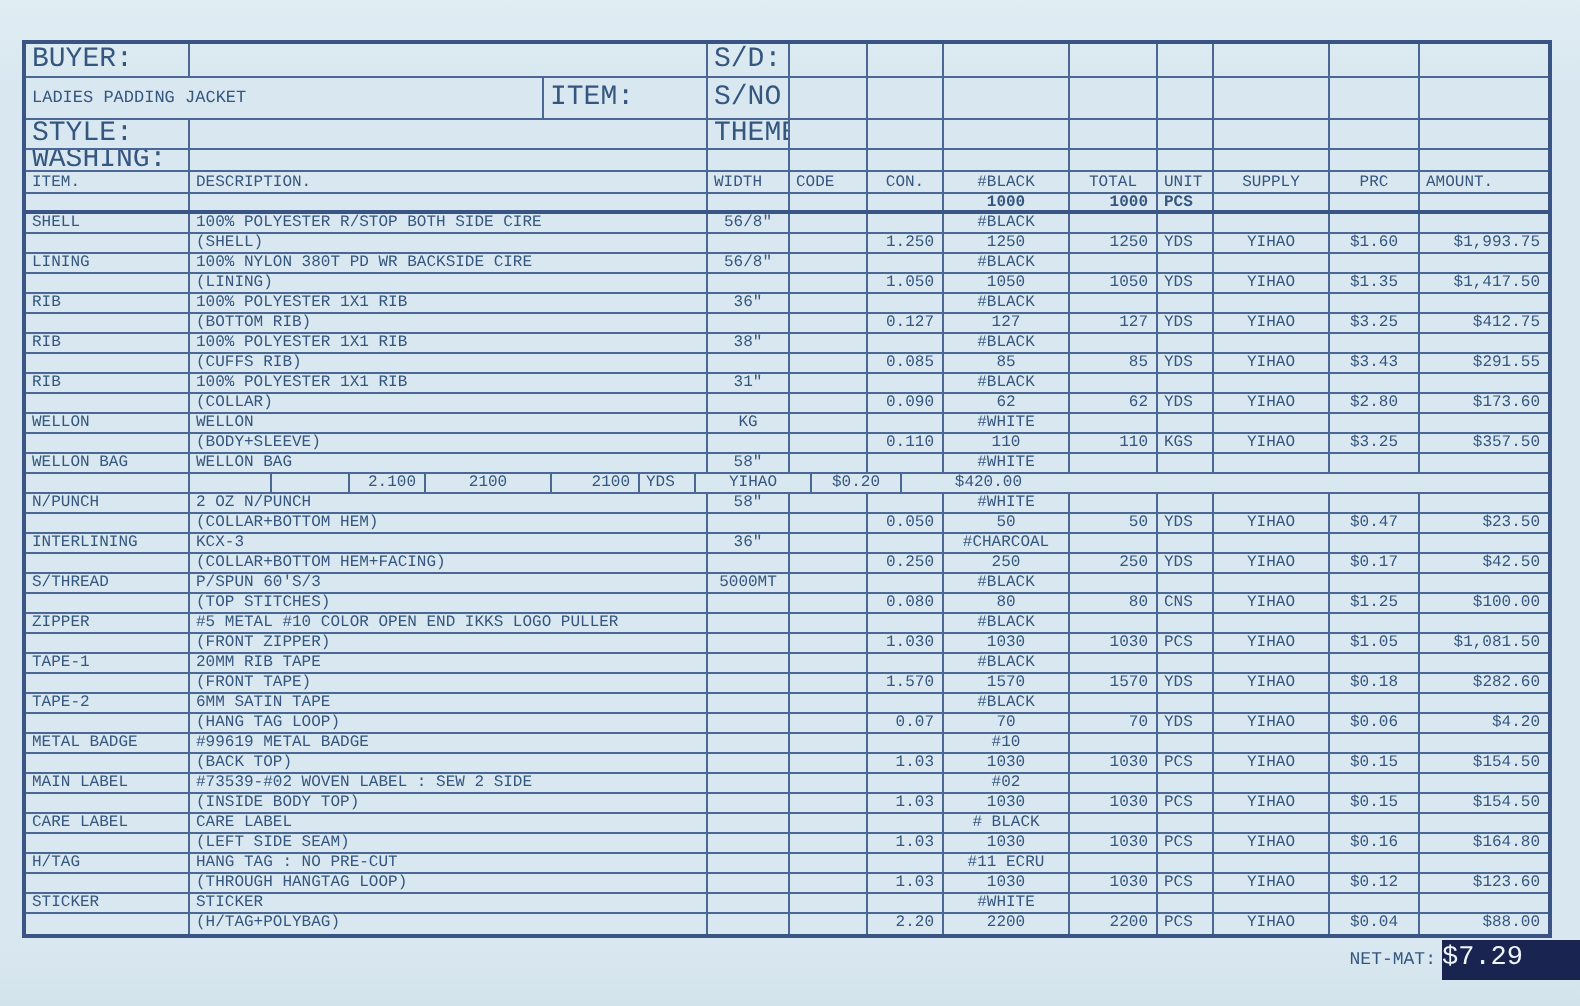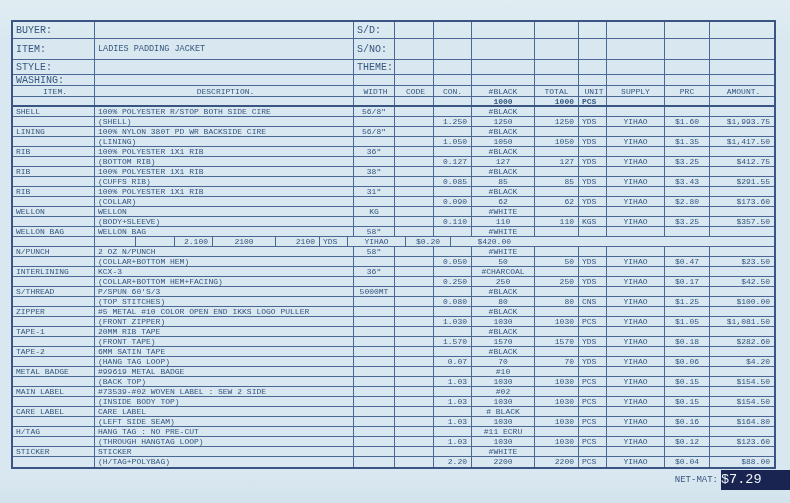--- a/index.html
+++ b/index.html
@@ -33,30 +33,30 @@
   .c:last-child{border-right:none;}
   
   .w-item{width:82px}.w-desc{width:259px}.w-wid{width:41px}.w-code{width:39px}
   .w-con{width:38px}.w-blk{width:63px}.w-tot{width:44px}.w-unit{width:28px}
   .w-sup{width:58px}.w-prc{width:45px}.w-amt{width:64px}
   .al{text-align:left;padding-left:3px}
   .ar{text-align:right;padding-right:4px}
   .ac{text-align:center}
   
   .hdr-row{align-items:center;}
-  .hdr-row .c{font-size:10px;height:100%;display:flex;align-items:center;}
+  .hdr-row .c{font-size:14px;height:100%;display:flex;align-items:center;}
   .hdr-row .c.al{justify-content:flex-start;}
   .hdr-row .hdr-value{font-size:8.5px;}
   .toprows > .hdr-row:nth-of-type(1){height:17px;}
   .toprows > .hdr-row:nth-of-type(2){height:21px;}
   .toprows > .hdr-row:nth-of-type(3){height:15px;}
   .toprows > .hdr-row:nth-of-type(4){height:11px;}
   
   .colhead{height:11px;}
-  .colhead .c{line-height:11px;text-align:center;}
+  .colhead .c{line-height:11px;}
   .qtyrow{height:10px;border-bottom:2px solid var(--line-dark);}
   .qtyrow .c{line-height:10px;font-weight:bold;}
   
   .line{height:10px;}
   .line .c{line-height:10px;}
   .body .item-block:last-of-type .line:last-of-type{border-bottom:none;}
   
   .footer{
     position:absolute;left:28px;top:469px;width:765px;height:21px;
     display:flex;justify-content:flex-end;align-items:center;
@@ -83,22 +83,22 @@
         <div class="c w-con"></div>
         <div class="c w-blk"></div>
         <div class="c w-tot"></div>
         <div class="c w-unit"></div>
         <div class="c w-sup"></div>
         <div class="c w-prc"></div>
         <div class="c w-amt"></div>
       </div>
 
       <div class="row hdr-row">
+        <div class="c w-desc al hdr-value">LADIES PADDING JACKET</div>
         <div class="c w-item al hdr-label">ITEM:</div>
-        <div class="c w-desc al hdr-value">LADIES PADDING JACKET</div>
         <div class="c w-wid al hdr-label">S/NO:</div>
         <div class="c w-code"></div>
         <div class="c w-con"></div>
         <div class="c w-blk"></div>
         <div class="c w-tot"></div>
         <div class="c w-unit"></div>
         <div class="c w-sup"></div>
         <div class="c w-prc"></div>
         <div class="c w-amt"></div>
       </div>

